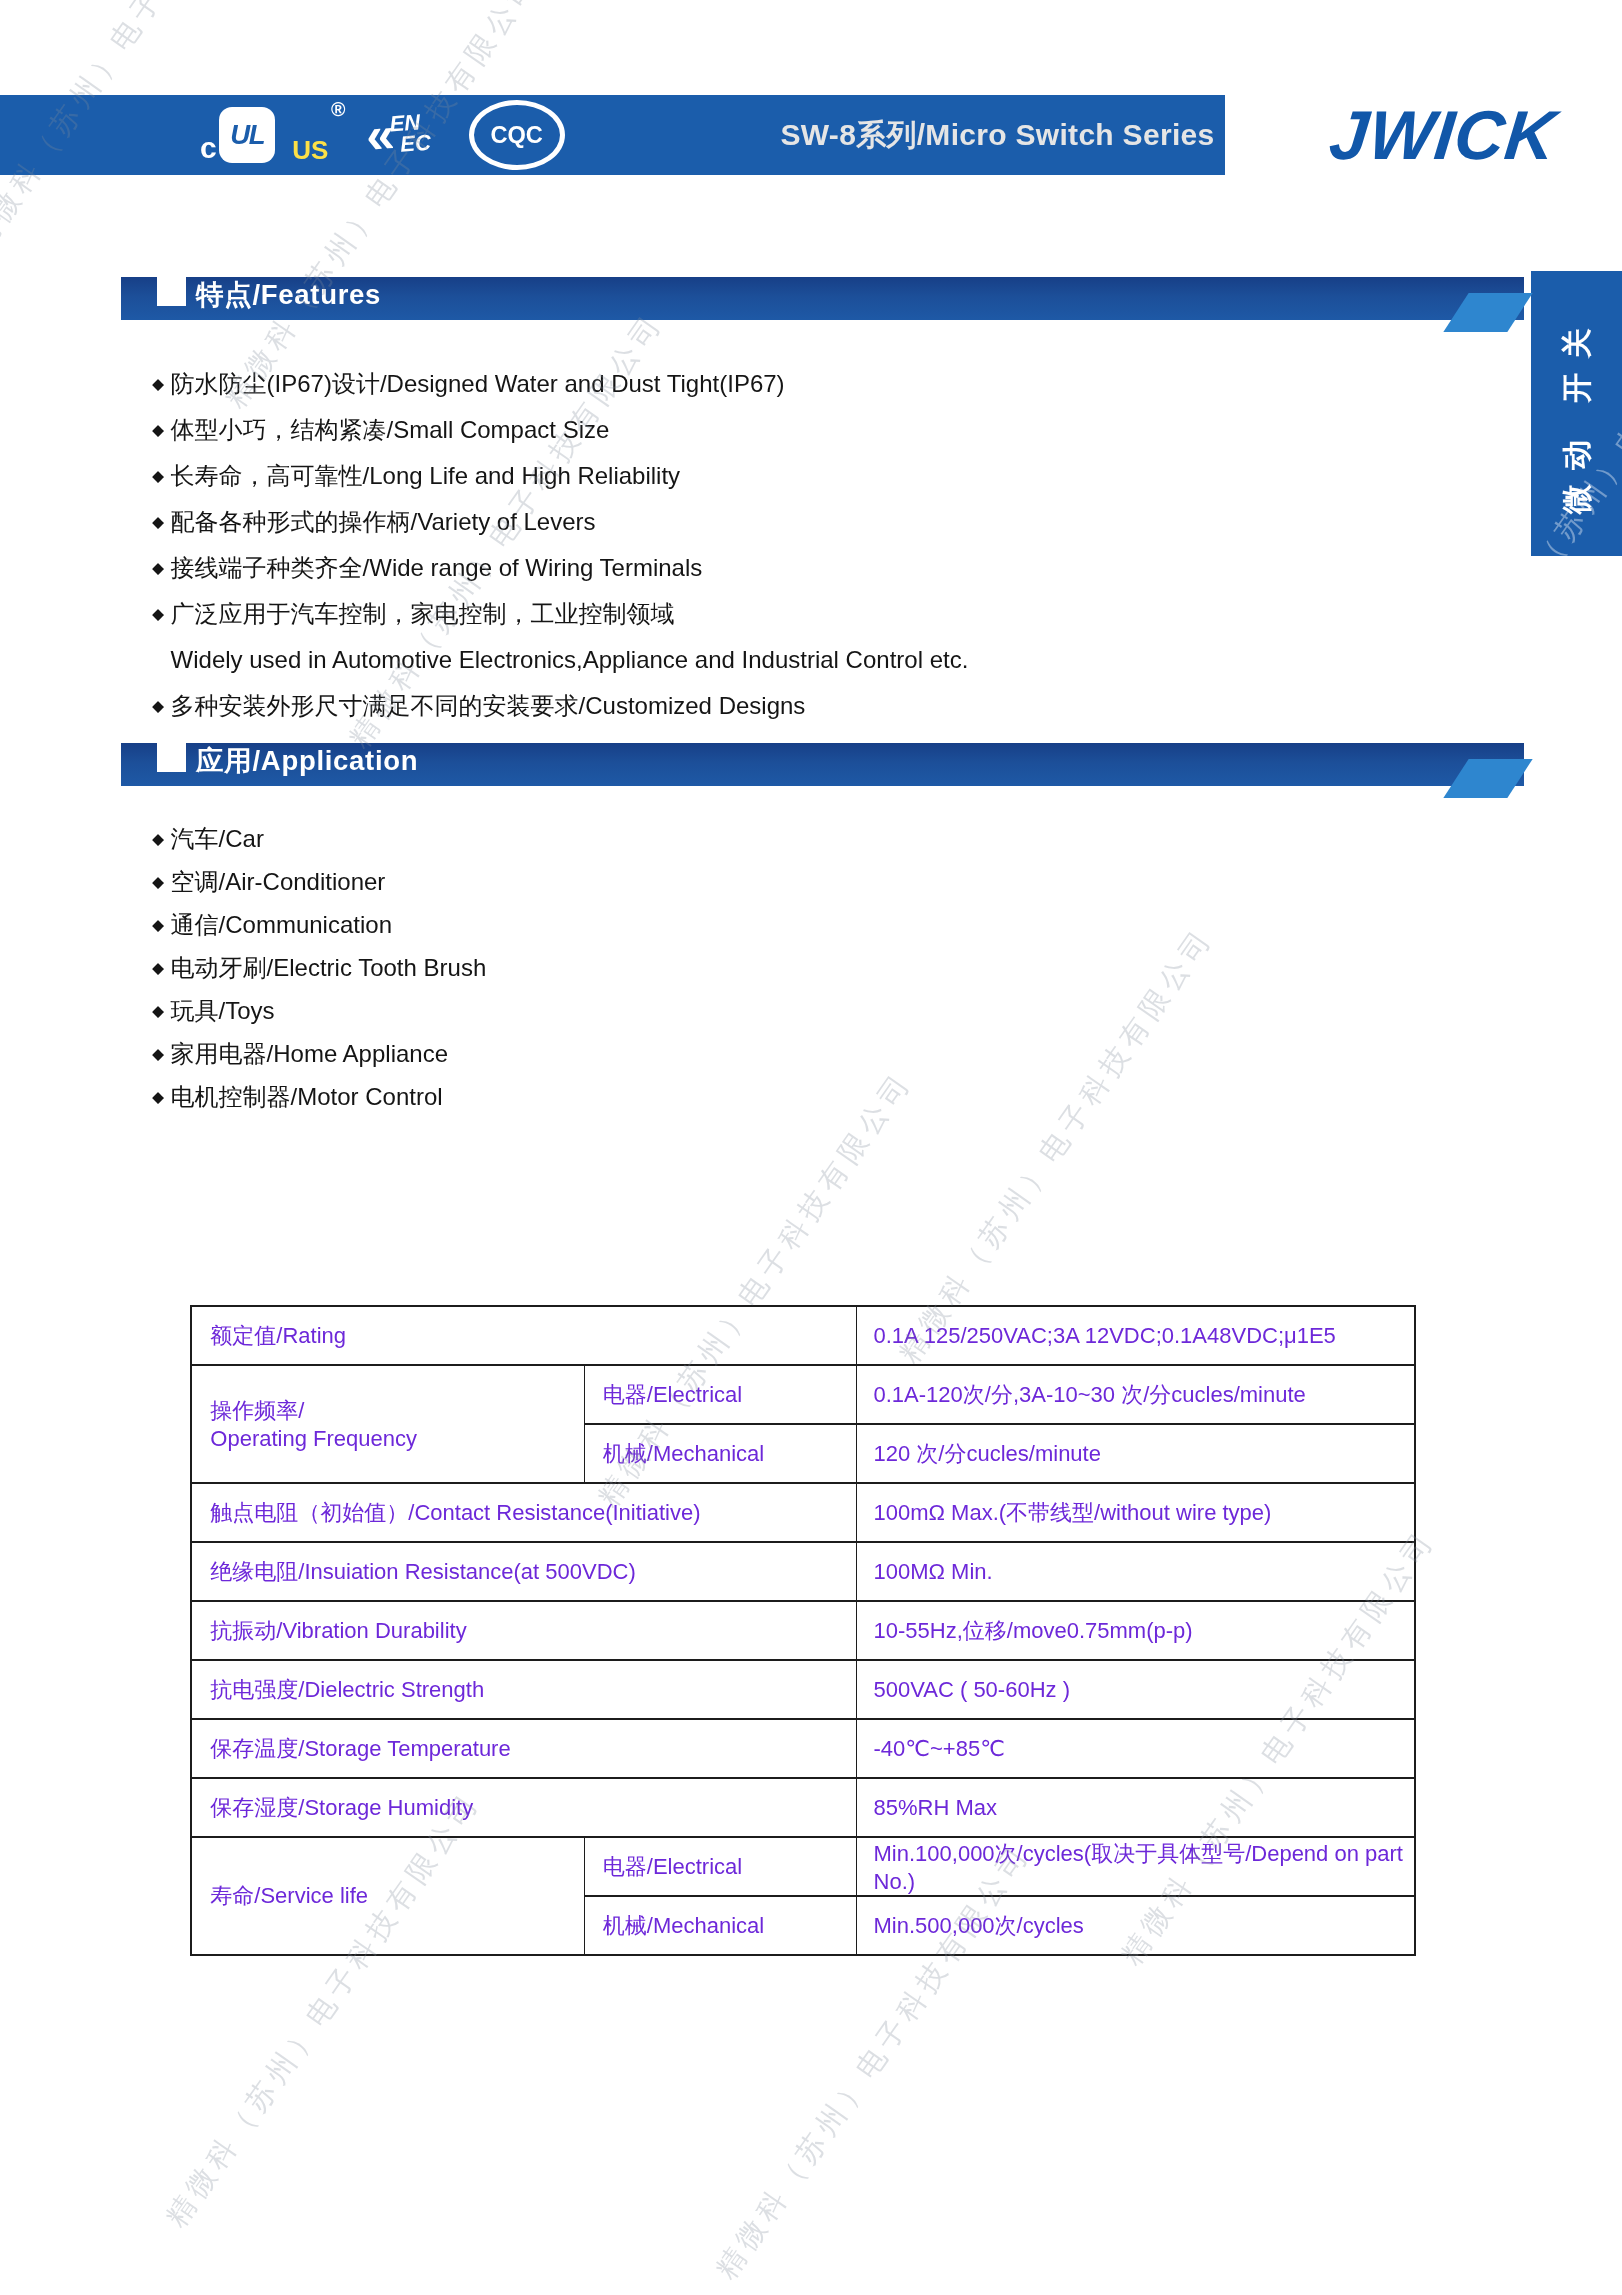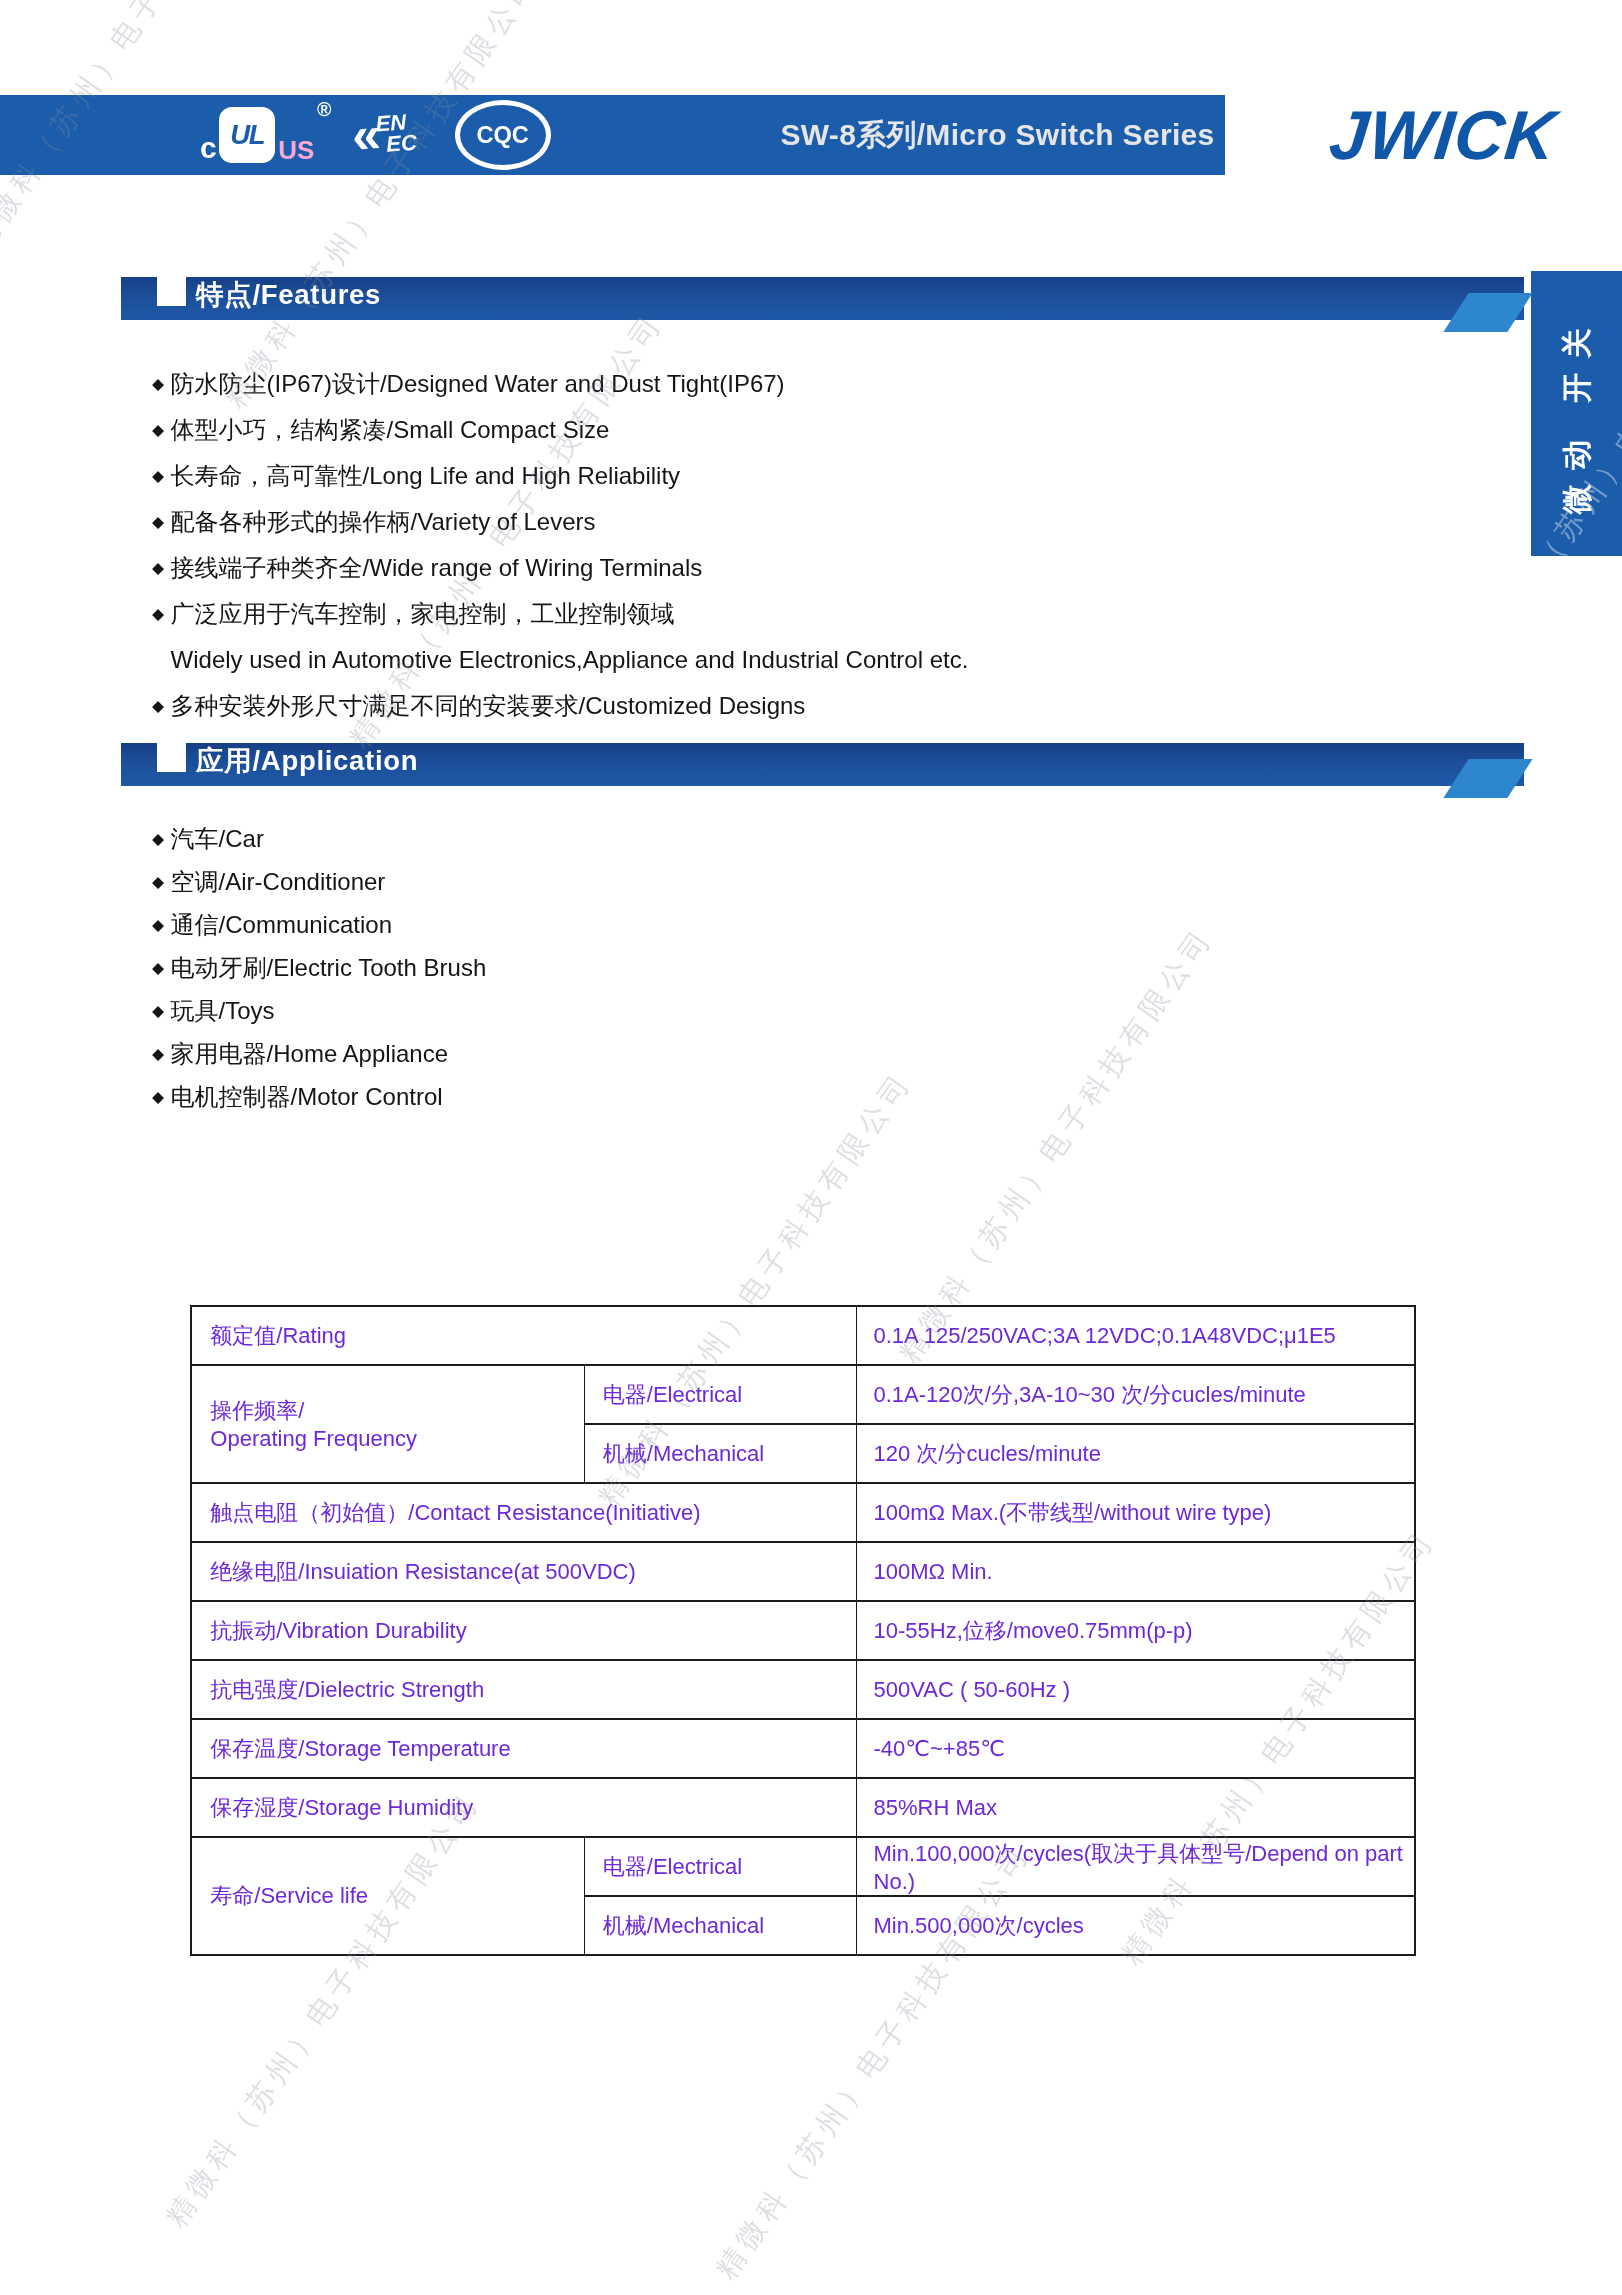--- a/index.html
+++ b/index.html
@@ -23,21 +23,21 @@
   .wm9{left:157px;top:2212px;}
 
   
   .topbar{position:absolute;left:0;top:95px;width:1225px;height:80px;background:#1b5dab;z-index:2;}
   .certs{position:absolute;left:200px;top:0;height:100%;display:flex;align-items:center;gap:38px;}
   .ul-mark{display:flex;align-items:flex-end;position:relative;}
   .ul-c{color:#fff;font-weight:bold;font-size:30px;line-height:1;margin-right:2.6px;}
   .ul-badge{width:56px;height:56px;background:#fff;border-radius:13px;display:flex;align-items:center;justify-content:center;
             color:#1b5dab;font-weight:800;font-style:italic;font-size:27.5px;letter-spacing:-1.3px;}
   .ul-reg{position:absolute;right:-17px;top:-9.2px;color:#fff;font-size:19.6px;font-weight:bold;}
-  .ul-us{color:#f9a8d4;font-weight:bold;font-size:26px;line-height:1;margin-left:3px;}
+  .ul-us{color:#fde047;font-weight:bold;font-size:26px;line-height:1;margin-left:17px;}
   .enec{display:flex;align-items:center;transform:rotate(-4deg);}
   .enec-chev{color:#fff;font-size:51px;font-weight:bold;line-height:0.8;margin-right:-3.9px;}
   .enec-col{display:flex;flex-direction:column;color:#fff;font-weight:800;font-style:italic;font-size:22px;line-height:0.95;}
   .enec-l2{margin-left:9.2px;}
   .cqc{width:86px;height:60px;border:5.2px solid #fff;border-radius:50%;display:flex;align-items:center;justify-content:center;
        color:#fff;font-weight:800;font-size:23.6px;letter-spacing:0;}
   .series-title{position:absolute;right:10.5px;top:0;height:100%;display:flex;align-items:center;
                 color:#e5e5e5;font-size:30px;font-weight:bold;letter-spacing:0.3px;}
   .brand{position:absolute;left:1263px;top:95px;width:360px;height:80px;display:flex;align-items:center;justify-content:center;
          color:#1157a9;font-size:69px;font-weight:800;font-style:italic;letter-spacing:0.7px;transform:skewX(-6deg);z-index:2;}

